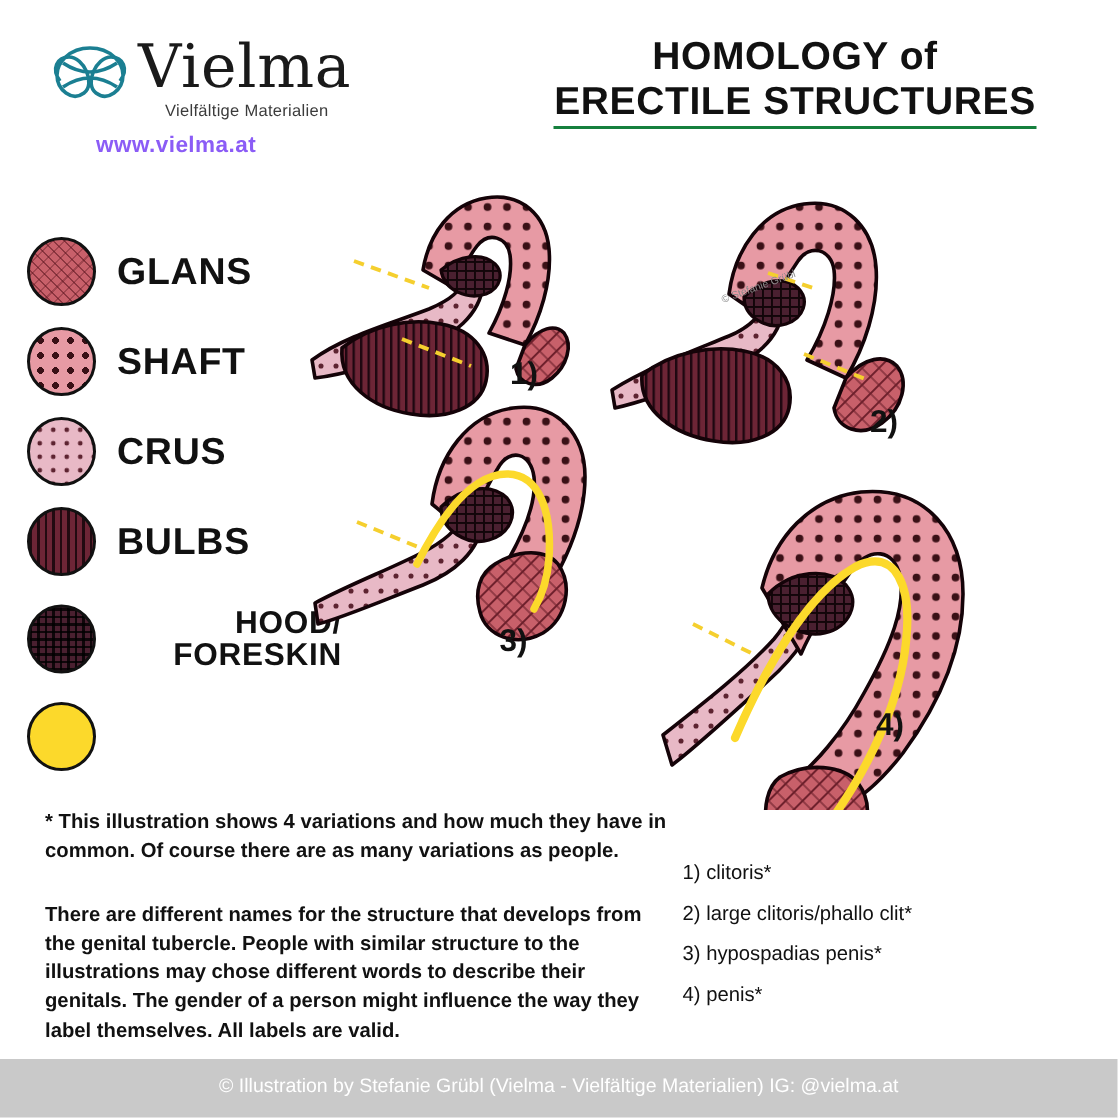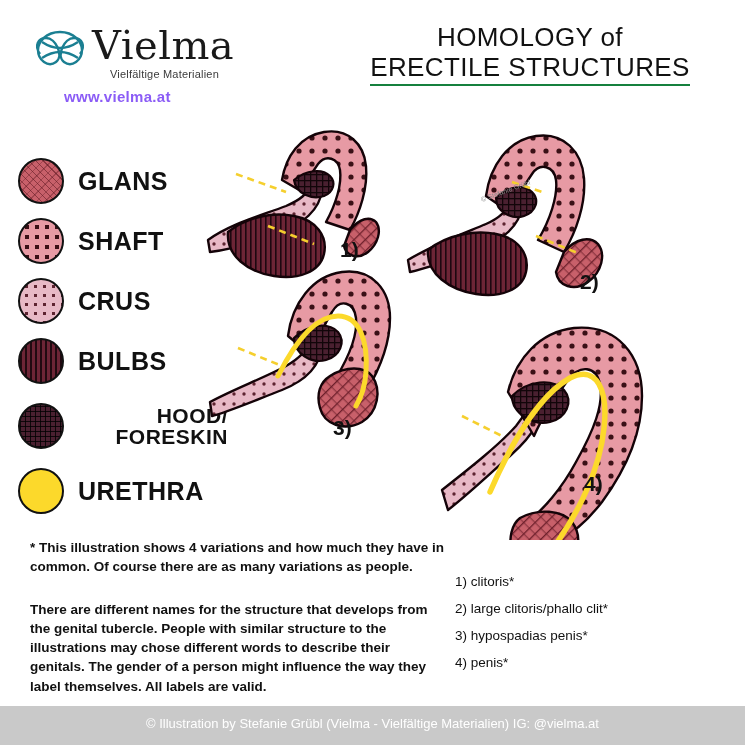--- a/index.html
+++ b/index.html
@@ -16,21 +16,21 @@
   
   #logo{position:absolute;left:22px;top:16px;width:215px;height:95px;}
   #logo .mark{position:absolute;left:10px;top:8px;width:56px;height:52px;}
   #logo .brand{position:absolute;left:70px;top:6px;font-size:40px;letter-spacing:.5px;color:#1a1a1a;font-family:"DejaVu Serif",serif;font-weight:400;}
   #logo .tag{position:absolute;left:88px;top:52px;font-size:11px;color:#3b3b3b;letter-spacing:.2px;}
   #logo .url{position:absolute;left:42px;top:72px;font-size:15px;font-weight:700;color:#8b5cf6;letter-spacing:.3px;}
 
   
   #title{position:absolute;left:330px;top:22px;width:400px;text-align:center;}
   #title .l1,#title .l2{
-    font-size:26px;font-weight:400;letter-spacing:.4px;color:#111;line-height:1.16;
+    font-size:26px;font-weight:700;letter-spacing:.4px;color:#111;line-height:1.16;
   }
   #title .l2{border-bottom:2px solid #15803d;display:inline-block;padding-bottom:2px;}
   #title .l1{display:inline-block;border-bottom:0;}
 
   
   #legend{position:absolute;left:18px;top:158px;width:210px;}
   .leg-row{display:flex;align-items:center;margin-bottom:14px;height:46px;}
   .swatch{width:46px;height:46px;border-radius:50%;border:2px solid #111;flex:0 0 46px;box-sizing:border-box;}
   .leg-label{margin-left:14px;font-size:25px;font-weight:700;letter-spacing:.5px;line-height:1.0;color:#111;text-align:right;}
   .leg-label.two{font-size:21px;}
@@ -98,21 +98,20 @@
     <div class="leg-row">
       <div class="swatch sw-bulbs"></div>
       <div class="leg-label">BULBS</div>
     </div>
     <div class="leg-row" style="height:56px;">
       <div class="swatch sw-hood"></div>
       <div class="leg-label two">HOOD/ FORESKIN</div>
     </div>
     <div class="leg-row">
       <div class="swatch sw-urethra"></div>
-      <div class="leg-label">URETHRA</div>
     </div>
   </div>
 
   <div id="figures">
     <svg width="555" height="420" viewBox="0 0 555 420">
       <defs>
         <pattern id="pShaft" width="13" height="13" patternUnits="userSpaceOnUse">
           <rect width="13" height="13" fill="#e79aa4"></rect>
           <circle cx="5" cy="5" r="2.6" fill="#3a1016"></circle>
         </pattern>

